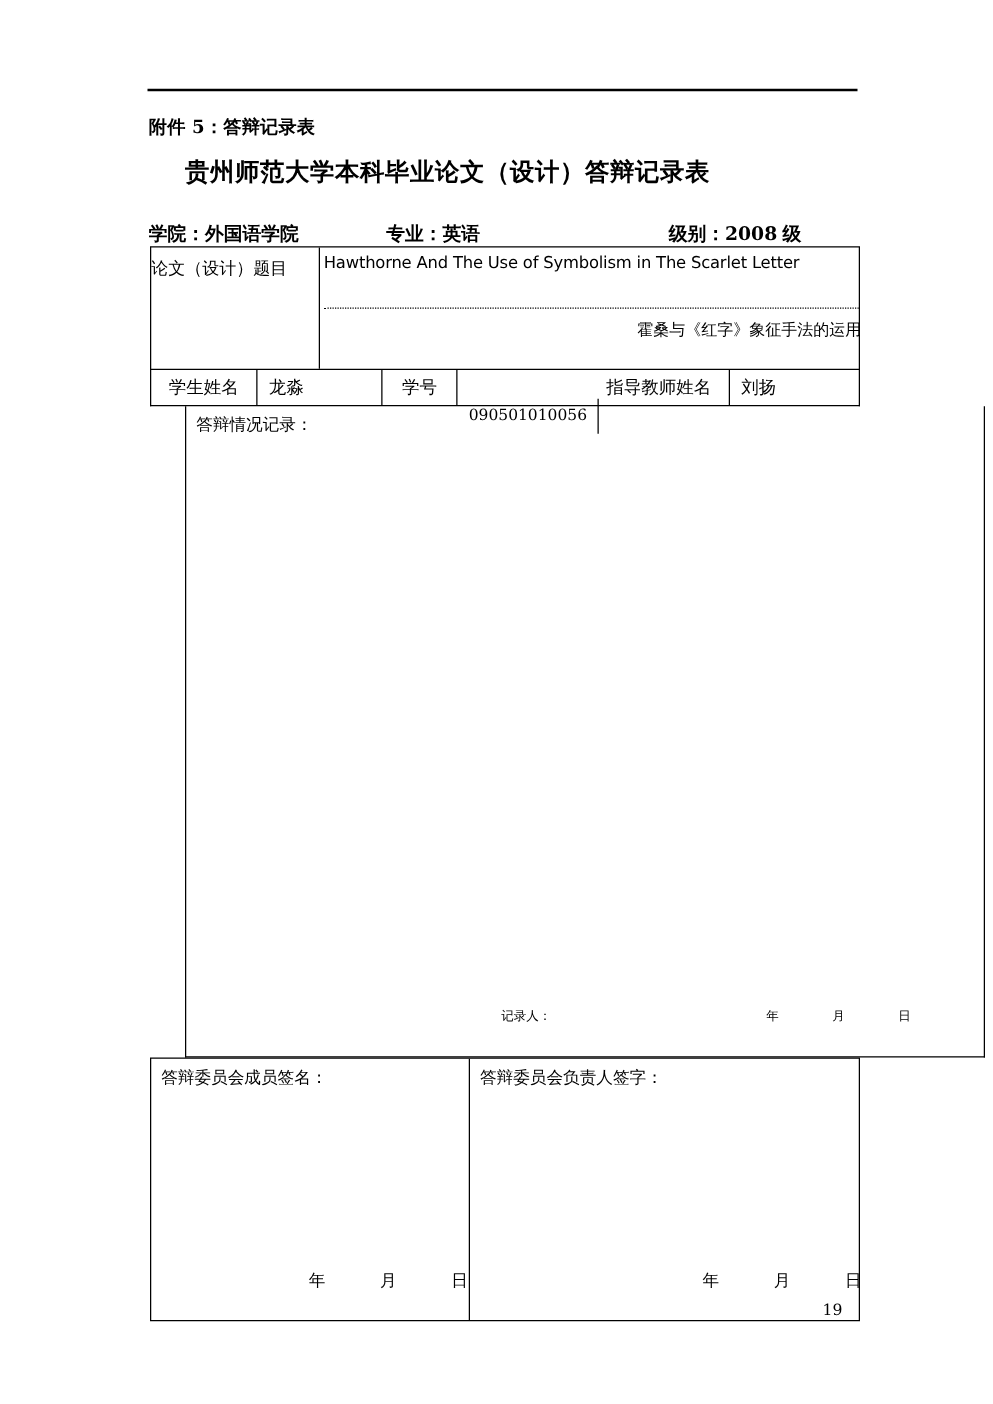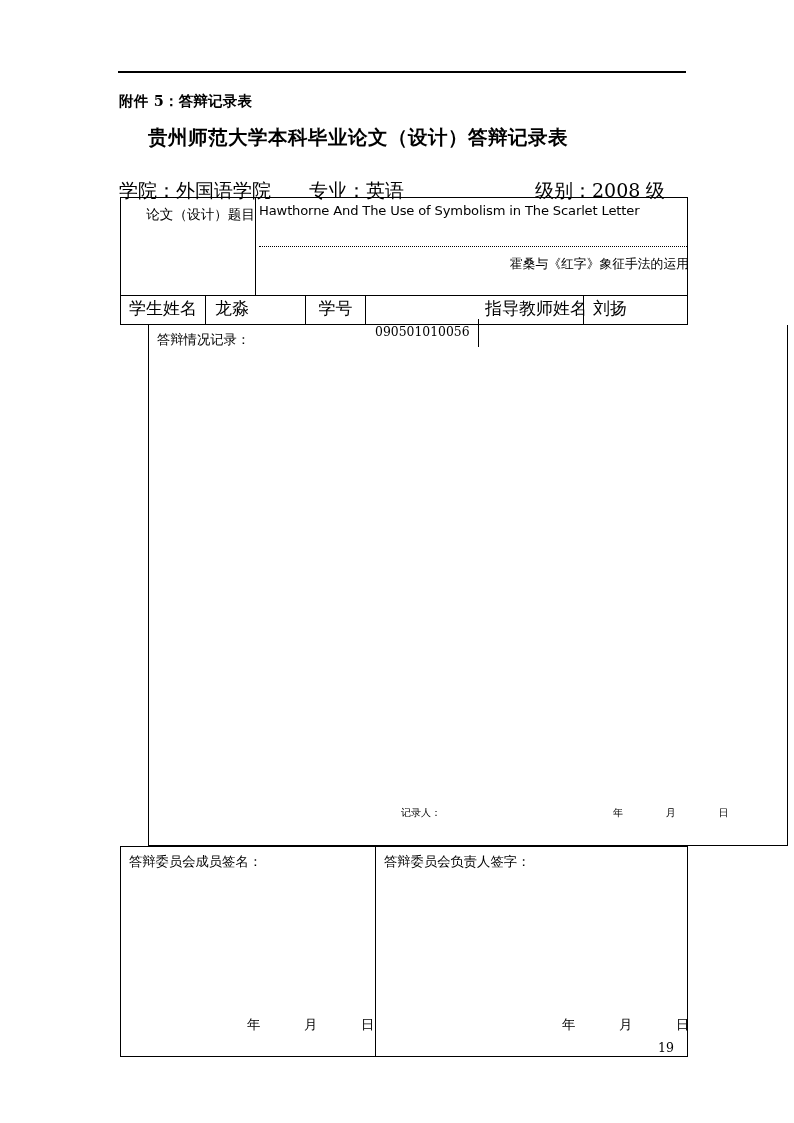--- a/index.html
+++ b/index.html
@@ -57,22 +57,23 @@
     white-space: nowrap;
   }
 
   
   .meta-line {
     position: absolute;
     left: 119px;
     top: 178px;
     width: 570px;
     height: 18px;
-    font-size: 19px;
-    white-space: nowrap;
+    font-size: 15px;
+    white-space: nowrap;
+    font-weight: bold;
   }
   .meta-item { position: absolute; top: 0; white-space: nowrap; }
   .meta-college  { left: 0px; }
   .meta-major    { left: 190px; }
   .meta-grade    { left: 416px; }
   .meta-val-num  { font-family: "DejaVu Serif", "Liberation Serif", serif; }
 
   
   .tbl {
     position: absolute;
@@ -85,21 +86,21 @@
   }
   
   .tbl-title-label {
     position: absolute;
     left: 0; top: 0;
     width: 135px;
     height: 100%;
     box-sizing: border-box;
     border-right: 1.4px solid #000;
     font-size: 13.6px;
-    text-align: right;
+    text-align: left;
     padding-top: 8px;
     white-space: nowrap;
   }
   .tbl-title-content {
     position: absolute;
     left: 135px; top: 0;
     right: 0; height: 100%;
   }
   .title-en {
     position: absolute;
@@ -138,21 +139,21 @@
     height: 29px;
     box-sizing: border-box;
     border: 1.6px solid #000;
     border-top: none;
   }
   .rs-cell {
     position: absolute;
     top: 0;
     height: 100%;
     box-sizing: border-box;
-    font-size: 17px;
+    font-size: 14px;
     line-height: 26px;
     white-space: nowrap;
   }
   .rs-c1 { left: 0px;   width: 85px;  text-align: center; border-right: 1.4px solid #000; }
   .rs-c2 { left: 85px;  width: 100px; padding-left: 9px; border-right: 1.4px solid #000; }
   .rs-c3 { left: 185px; width: 60px;  text-align: center; border-right: 1.4px solid #000; }
   .rs-c4 { left: 245px; width: 113px; padding-left: 9px; border-right: 1.4px solid #000;
            font-family: "DejaVu Serif", "Liberation Serif", serif; font-size: 12.4px; margin-top: 23px; }
   .rs-c5 { left: 358px; width: 105px; padding-left: 6px; border-right: 1.4px solid #000; }
   .rs-c6 { left: 463px; width: 102px; padding-left: 9px; }

